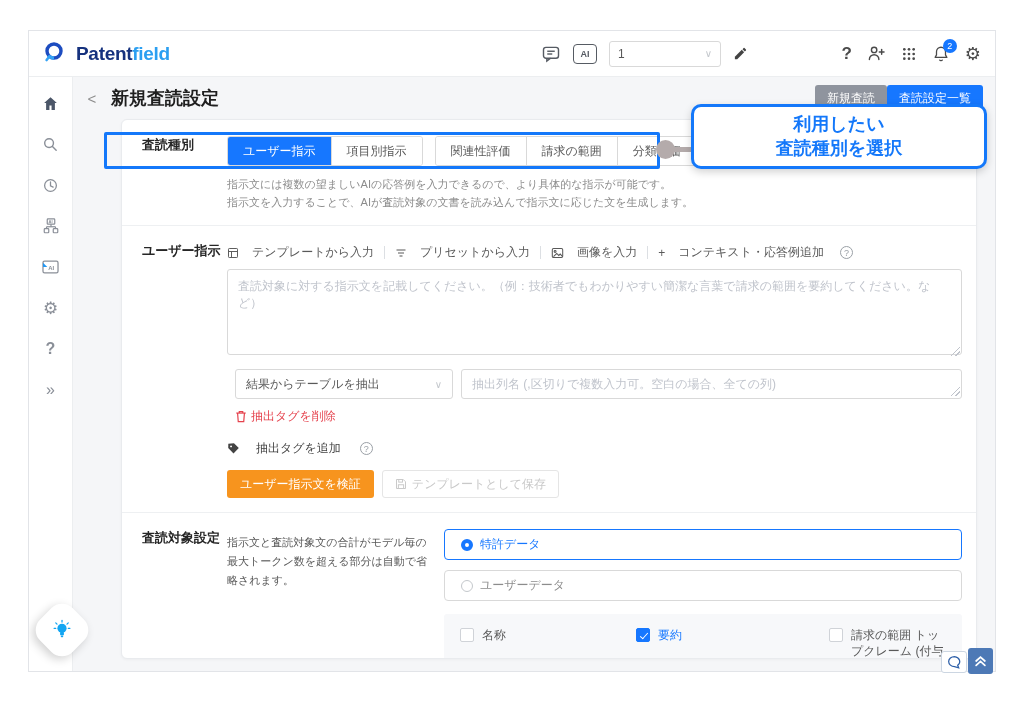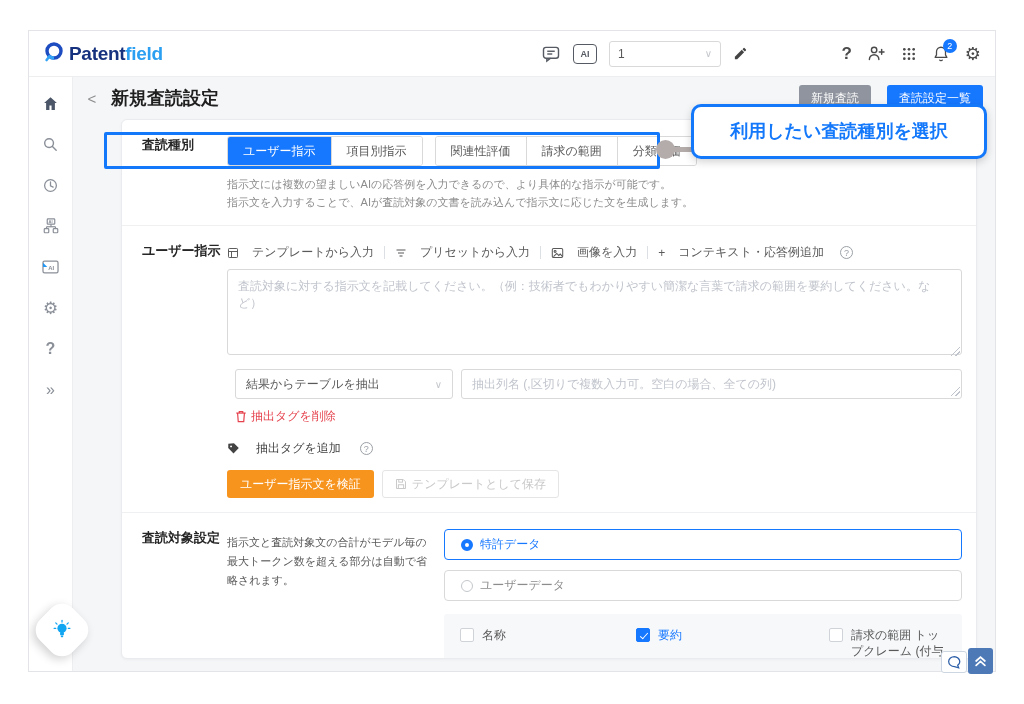--- a/index.html
+++ b/index.html
@@ -5,21 +5,21 @@
   * { margin:0; padding:0; box-sizing:border-box; }
   html,body { width:1024px; height:704px; background:#fff; font-family:"Liberation Sans","DejaVu Sans",sans-serif; }
   body { position:relative; overflow:hidden; }
 
   .app-window { position:absolute; left:28px; top:30px; width:968px; height:642px;
     background:#fff; border:1px solid #e2e4e8; overflow:hidden; }
 
   
   .top-header { position:relative; height:46px; background:#fff; border-bottom:1px solid #eceef0;
     display:flex; align-items:center; padding:0 14px; z-index:3; }
-  .logo { display:flex; align-items:center; gap:4px; cursor:pointer; }
+  .logo { display:flex; align-items:center; gap:11px; cursor:pointer; }
   .logo-text { font-size:19px; font-weight:800; letter-spacing:-0.3px; }
   .logo-text .p1 { color:#16327e; }
   .logo-text .p2 { color:#2b9ff1; }
 
   .header-mid { position:absolute; left:512px; top:0; height:100%; display:flex; align-items:center; gap:12px; }
   .hicon { display:flex; align-items:center; justify-content:center; color:#565b63; cursor:pointer; }
   .ai-box { width:24px; height:20px; border:1.6px solid #565b63; border-radius:4px;
     font-size:9px; font-weight:700; display:flex; align-items:center; justify-content:center; color:#565b63; }
   .ws-select { width:112px; height:26px; border:1px solid #d9d9d9; border-radius:3px; background:#fff;
     display:flex; align-items:center; padding:0 8px; font-size:12px; color:#595959; cursor:pointer; }
@@ -41,21 +41,21 @@
   .bulb-fab { position:absolute; left:10px; bottom:18px; width:46px; height:46px; background:#fff;
     border-radius:15px; transform:rotate(45deg); box-shadow:0 4px 10px rgba(0,0,0,.18);
     display:flex; align-items:center; justify-content:center; cursor:pointer; z-index:5; }
   .bulb-fab svg { transform:rotate(-45deg); }
 
   
   .main { position:absolute; left:44px; top:46px; right:0; bottom:0; background:#f5f6f8; overflow:hidden; }
   .page-header { height:42px; display:flex; align-items:center; padding:0 12px 0 8px; }
   .back-chev { font-size:15px; color:#8c8c8c; width:22px; text-align:center; cursor:pointer; }
   .page-title { font-size:18px; font-weight:700; color:#1f1f1f; margin-left:8px; }
-  .ph-actions { margin-left:auto; display:flex; gap:16px;justify-content:space-between; }
+  .ph-actions { margin-left:auto; display:flex; gap:0;justify-content:space-between; }
   .btn { height:26px; border-radius:3px; font-size:12px; color:#fff; display:flex; align-items:center;
     padding:0 12px; cursor:pointer; border:none; }
   .btn-gray { background:#8f949e; }
   .btn-blue { background:#1677ff; }
 
   .card { margin:0 18px 0 48px; height:540px; background:#fff; border:1px solid #e9ebee;
     border-radius:6px; box-shadow:0 1px 3px rgba(0,0,0,.04); overflow:hidden; }
   .section { display:flex; padding:16px 14px 14px 20px; }
   .section + .section { border-top:1px solid #eef0f2; }
   .sec-label { width:85px; flex:none; font-size:13px; font-weight:700; color:#262626; }
@@ -124,23 +124,23 @@
   .cb.checked::after { content:""; position:absolute; left:4.5px; top:1.5px; width:3px; height:7px;
     border:solid #fff; border-width:0 1.6px 1.6px 0; transform:rotate(42deg); }
   .cb.checked + .cb-label { color:#1677ff; }
 
   
   .hl-rect { position:absolute; left:104px; top:132px; width:556px; height:37px;
     border:3px solid #1478fa; border-radius:2px; z-index:8; pointer-events:none; }
   .conn-line { position:absolute; left:664px; top:147px; width:30px; height:5px; background:#b4abab; z-index:8; }
   .conn-dot { position:absolute; left:656px; top:140px; width:19px; height:19px; border-radius:50%;
     background:#b4abab; z-index:9; }
-  .callout { position:absolute; left:691px; top:104px; width:296px; height:55px; background:#fff;
+  .callout { position:absolute; left:691px; top:104px; width:296px; height:65px; background:#fff;
     border:3px solid #1478fa; border-radius:10px; box-shadow:0 3px 8px rgba(0,0,0,.18);
-    display:flex; flex-direction:row; align-items:center; justify-content:center; z-index:10; }
+    display:flex; flex-direction:column; align-items:center; justify-content:center; z-index:10; }
   .callout div { color:#1478fa; font-size:18px; font-weight:700; line-height:1.3; }
 
   
   .float-chat { position:absolute; left:941px; top:651px; width:26px; height:22px; background:#fff;
     border:1px solid #ccd6e2; border-radius:3px; display:flex; align-items:center; justify-content:center;
     cursor:pointer; z-index:11; }
   .float-top { position:absolute; left:968px; top:648px; width:25px; height:26px; background:#4d79b6;
     border-radius:3px; display:flex; align-items:center; justify-content:center; cursor:pointer; z-index:11; }
 </style>
 </head>

